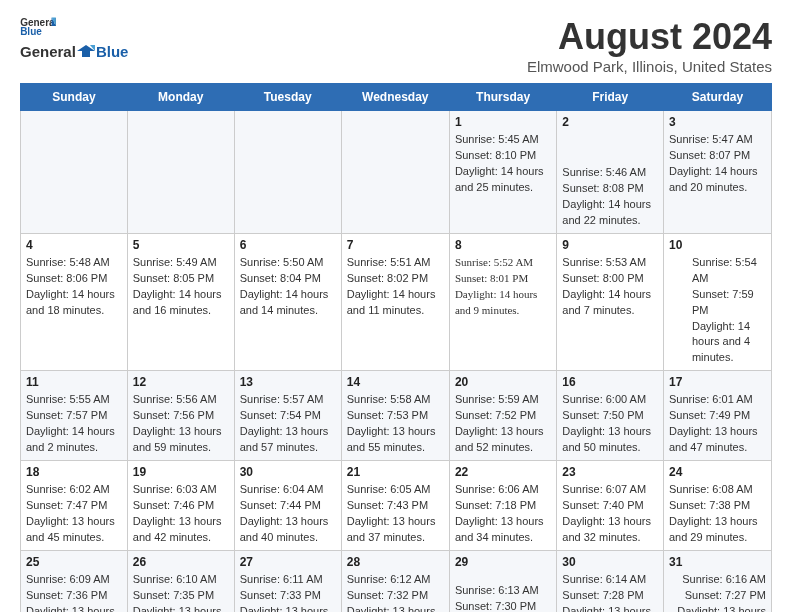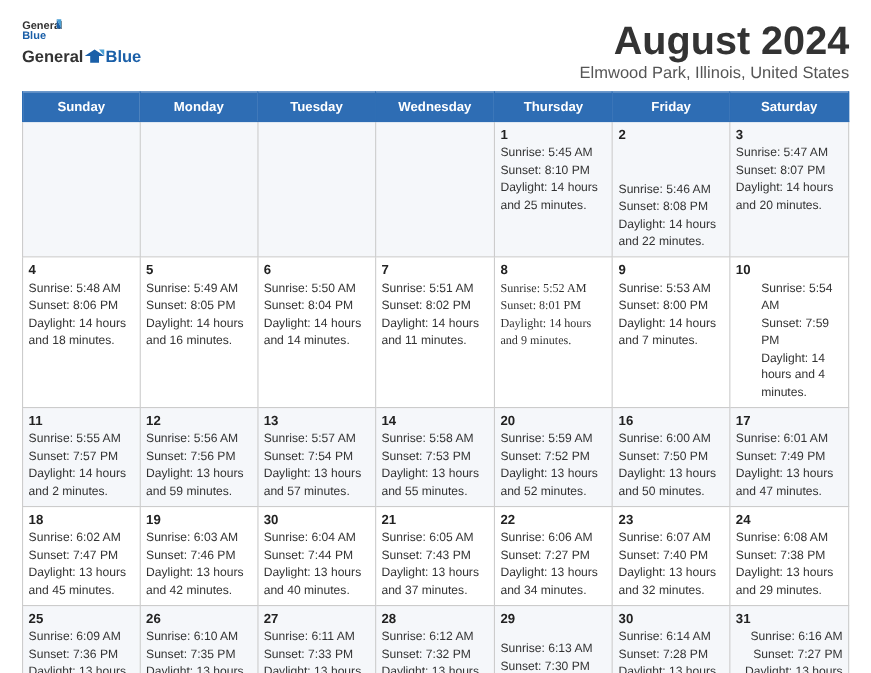--- a/index.html
+++ b/index.html
@@ -253,21 +253,21 @@
         </td>
         <td>
           <div class="day-num">21</div>
           <div class="day-info" style="white-space: pre-line;">Sunrise: 6:05 AM
 Sunset: 7:43 PM
 Daylight: 13 hours and 37 minutes.</div>
         </td>
         <td>
           <div class="day-num">22</div>
           <div class="day-info" style="white-space: pre-line;">Sunrise: 6:06 AM
-Sunset: 7:27 PM
+Sunset: 7:18 PM
 Daylight: 13 hours and 34 minutes.</div>
         </td>
         <td>
           <div class="day-num">23</div>
           <div class="day-info" style="white-space: pre-line;">Sunrise: 6:07 AM
 Sunset: 7:40 PM
 Daylight: 13 hours and 32 minutes.</div>
         </td>
         <td>
           <div class="day-num">24</div>

